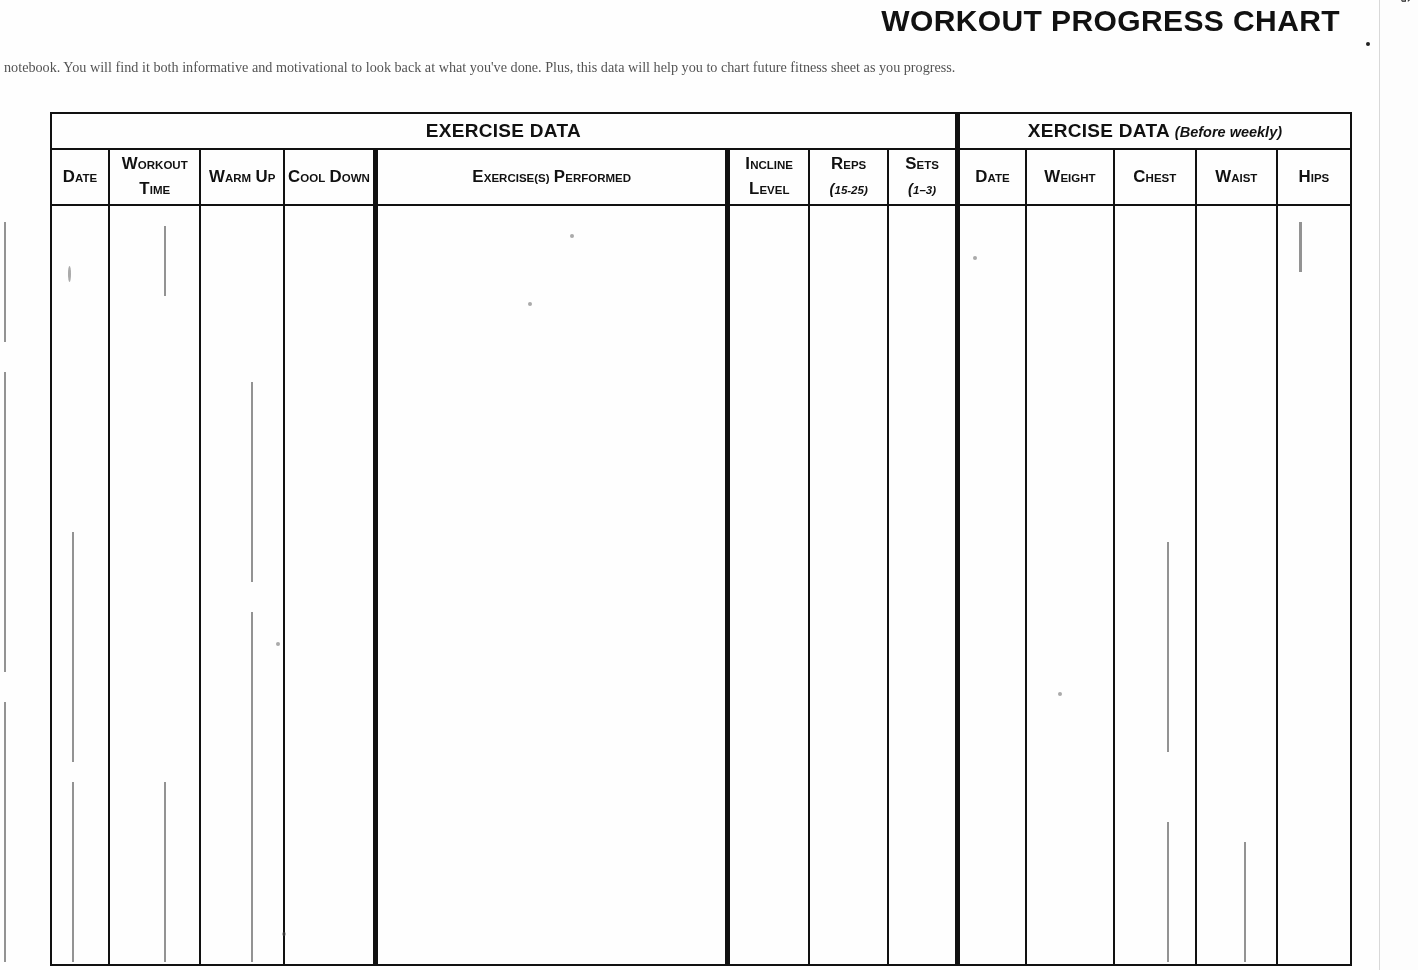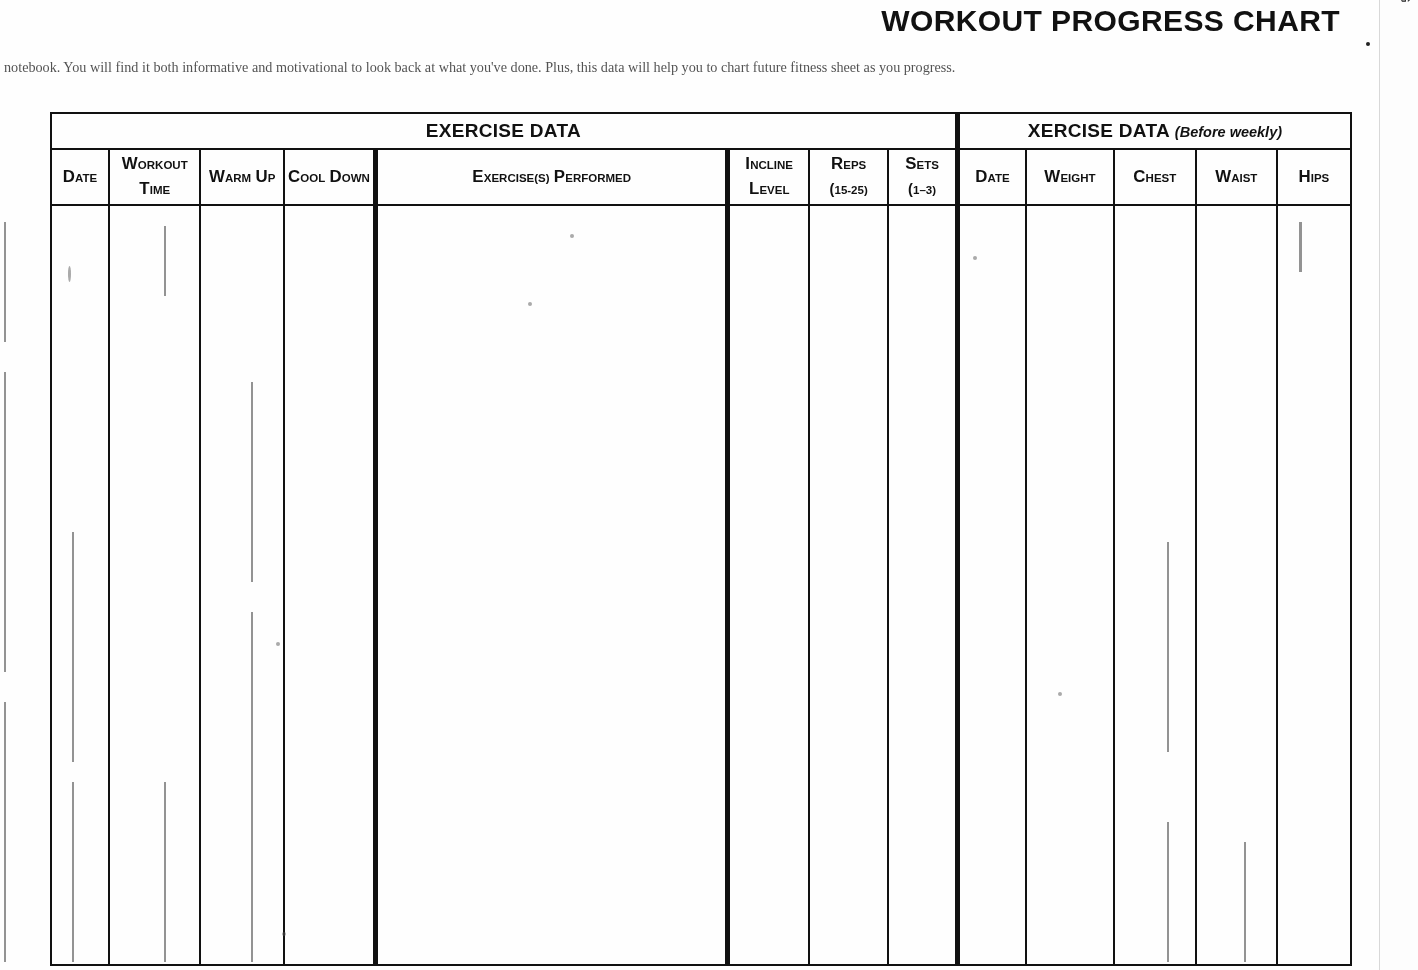--- a/index.html
+++ b/index.html
@@ -154,20 +154,21 @@
     line-height: 24px;
     letter-spacing: 0.2px;
   }
   .col-head .small {
     font-size: 11.5px;
     letter-spacing: 0;
   }
   .col-head .rng {
     display: block;
     font-size: 12.5px;
+    font-style: italic;
     font-weight: bold;
   }
 
   
   .sc { text-transform: uppercase; }
   .sc .c1 { font-size: 1.16em; }
 
   .body-cell {
     border-bottom: none;
   }

